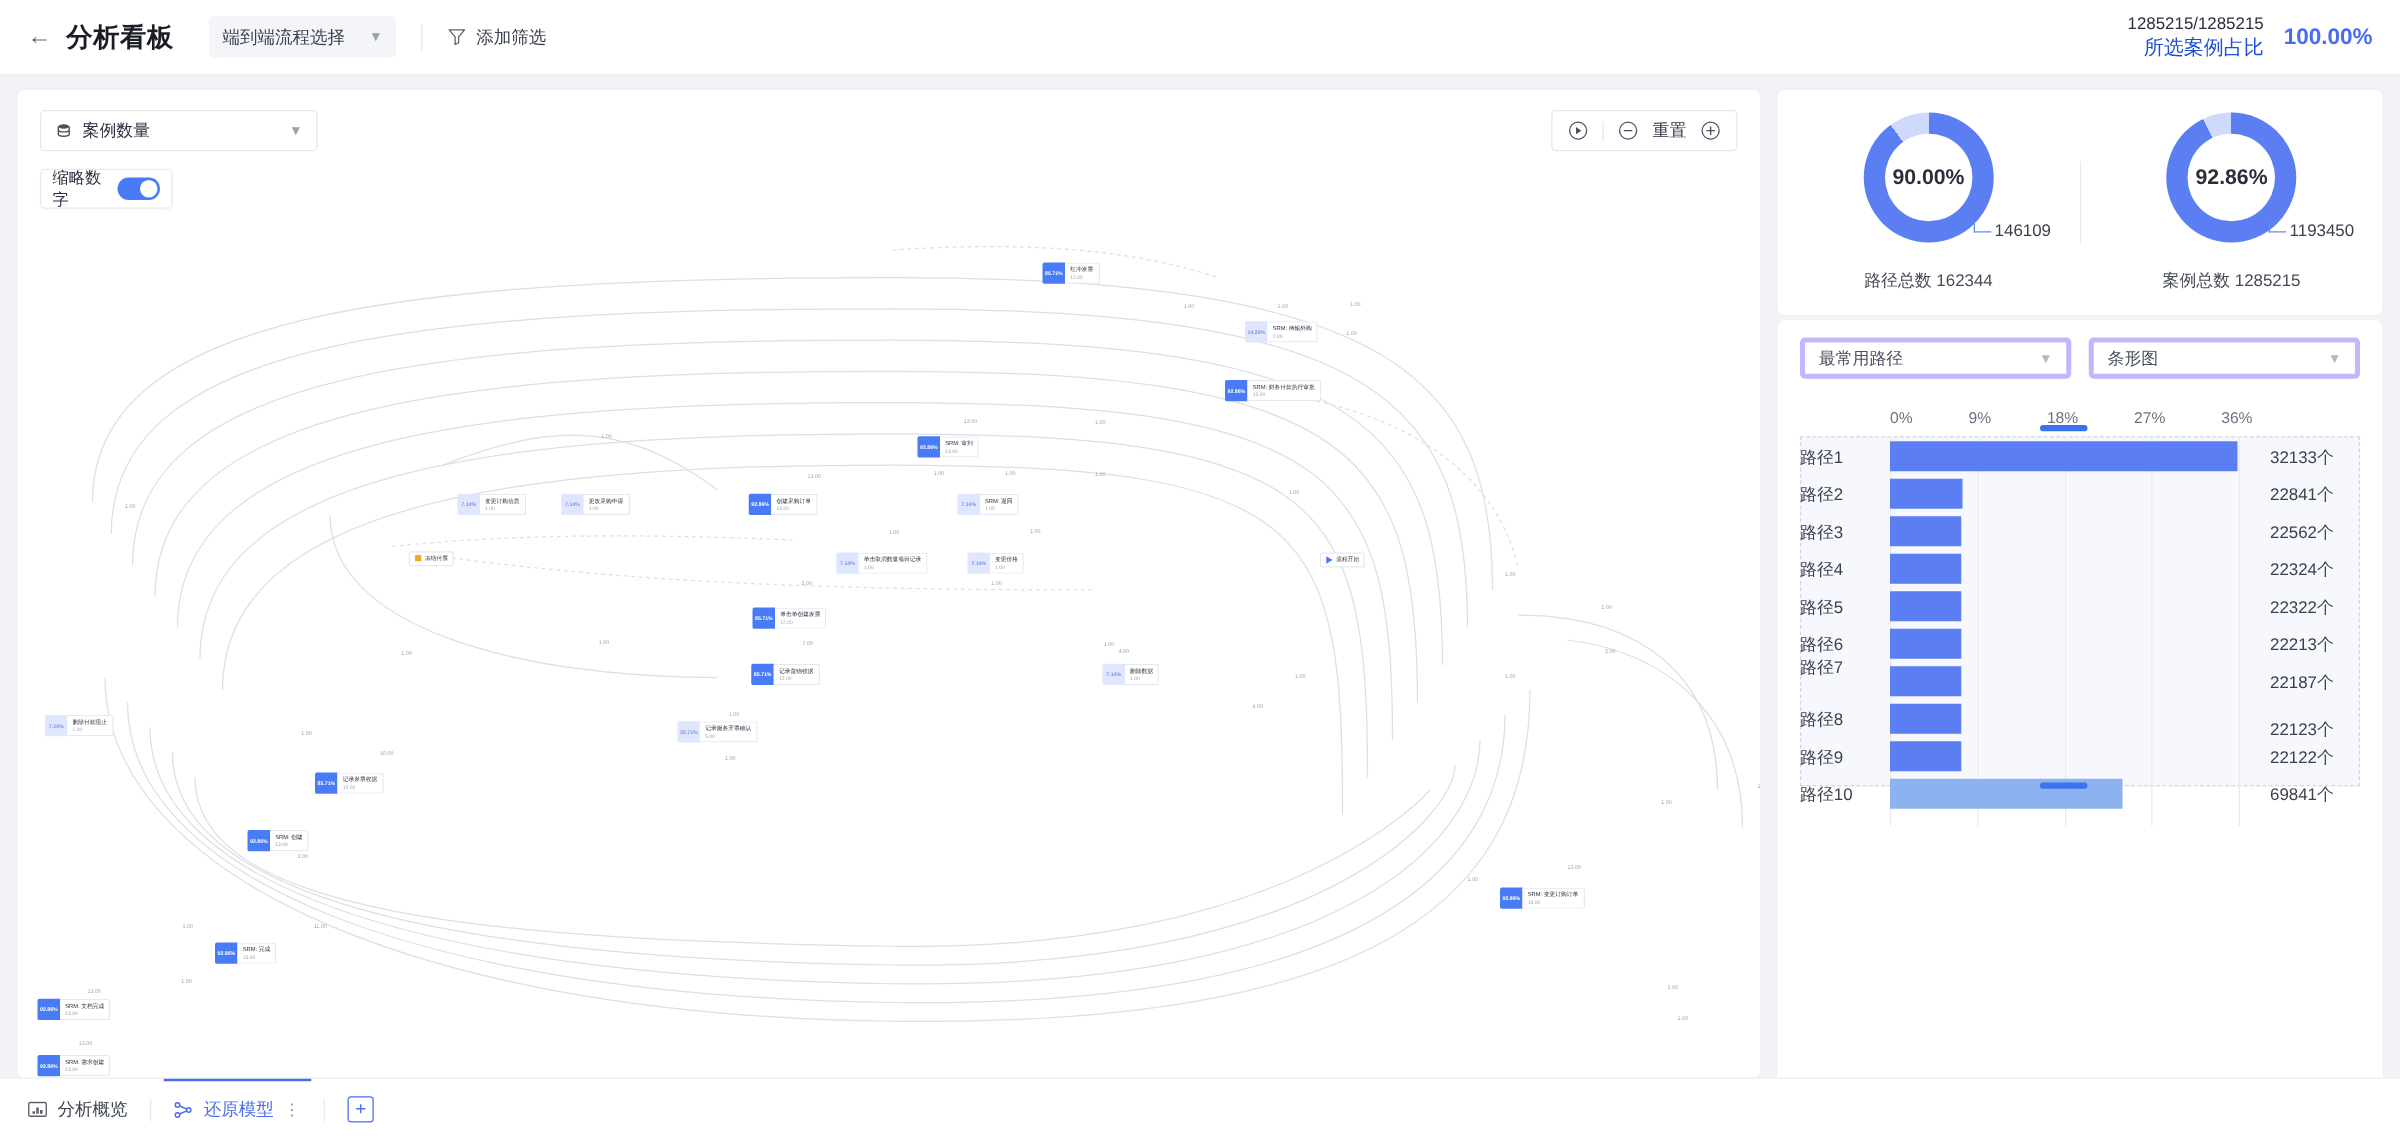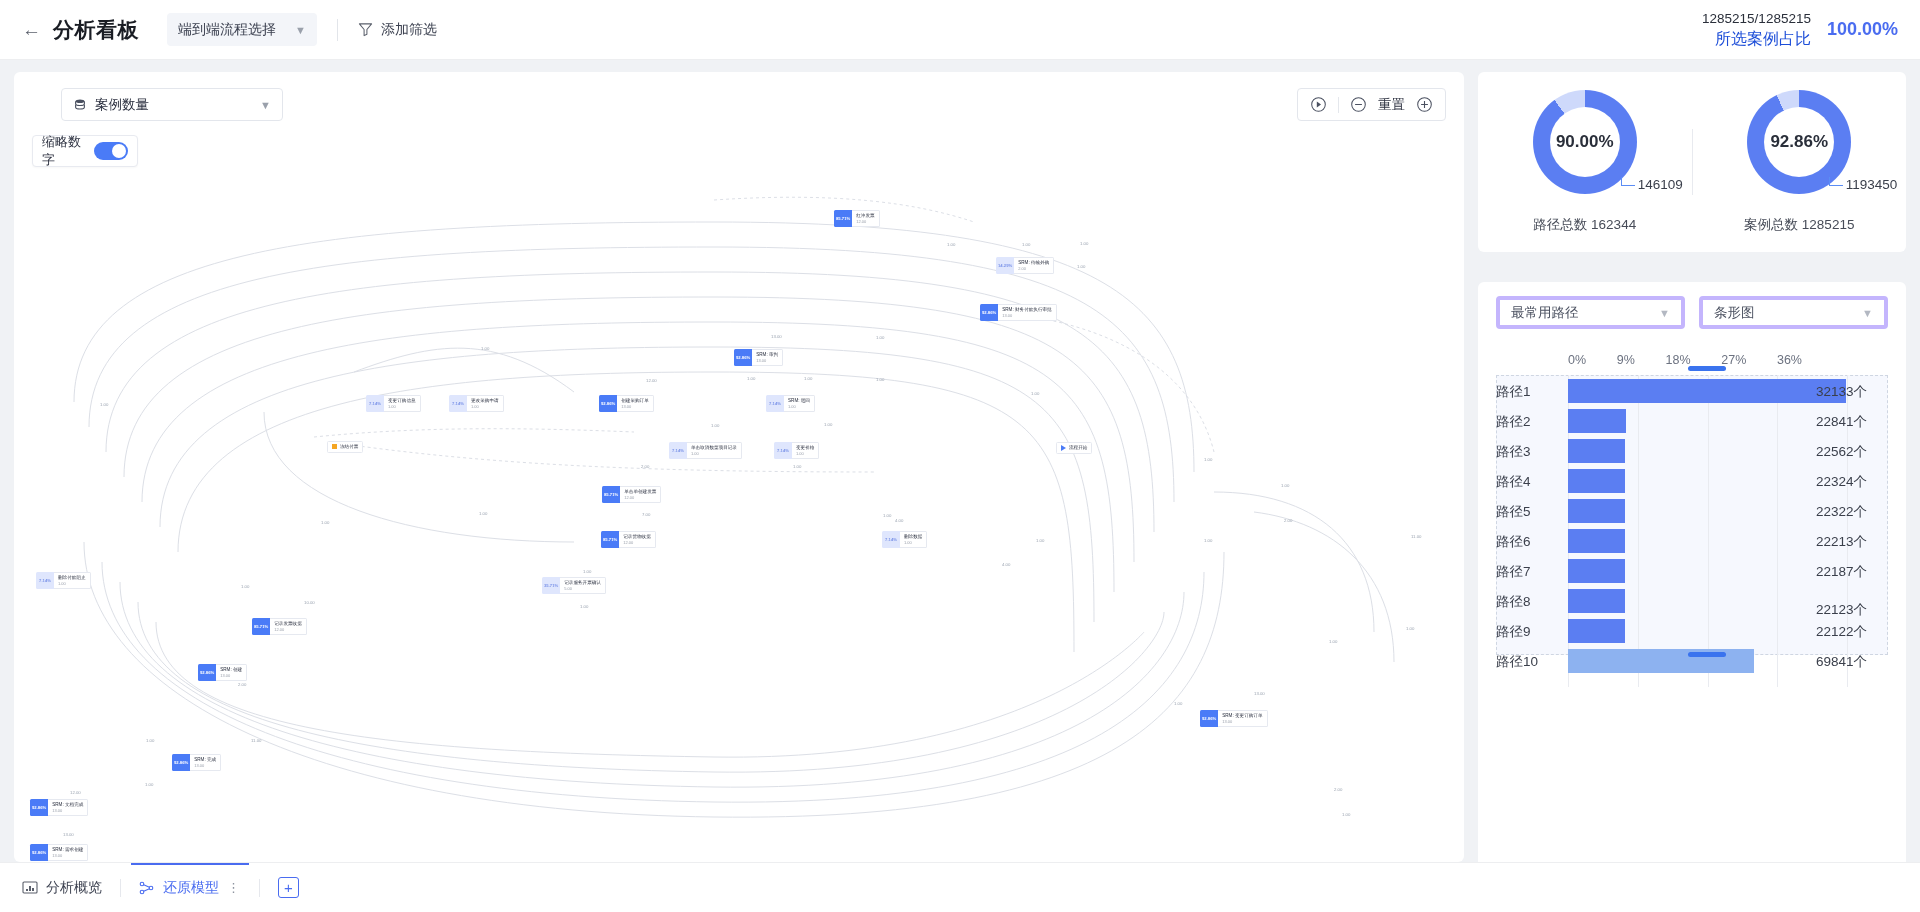--- a/index.html
+++ b/index.html
@@ -56,21 +56,21 @@
   
   .graph-panel {
     flex: 1; position: relative; overflow: hidden; height: 790px;
   }
   .graph-tools {
     position: absolute; left: 18px; top: 16px; z-index: 12;
   }
   .metric-select {
     width: 222px; height: 33px; border: 1px solid #e3e6ec; border-radius: 4px;
     display: flex; align-items: center; padding: 0 11px; gap: 8px;
-    font-size: 13.5px; color: #2c3140; background: #fff; cursor: pointer; margin-left: 29px;
+    font-size: 13.5px; color: #2c3140; background: #fff; cursor: pointer;
   }
   .metric-select .cd { margin-left: auto; color: #9aa0ab; font-size: 11px; }
   .db-icon { width: 14px; height: 14px; display: block; }
   .toggle-box {
     margin-top: 14px; width: 106px; height: 32px; border: 1px solid #e8eaf0;
     border-radius: 4px; background: #fff; display: flex; align-items: center;
     padding: 0 9px; gap: 8px; box-shadow: 0 1px 2px rgba(0,0,0,.03);
   }
   .toggle-box span { font-size: 13px; color: #2c3140; }
   .switch {
@@ -111,21 +111,21 @@
   .gnode .lab .t { color:#2b3040; font-size:4.6px; }
   .gnode .lab .v { color:#9aa0ab; font-size:4px; }
   .gnode.plain .lab { border-left:1px solid #e6e9f0; border-radius:1.5px; }
   .gnode .sq { width:5px;height:5px;background:#f5a623;margin-right:3px;align-self:center; }
   .gnode .tri { width:0;height:0;border-left:5px solid #4a7bf7;
                 border-top:3px solid transparent;border-bottom:3px solid transparent;
                 margin-right:3px;align-self:center; }
   .edge-label { position:absolute; font-size:4.3px; color:#9aa3b0; }
 
   
-  .right-col { width: 428px; display: flex; flex-direction: column; gap: 30px; }
+  .right-col { width: 484px; display: flex; flex-direction: column; gap: 4px; }
   .kpi-panel { height: 180px; display:flex; align-items:center; position:relative; }
   .kpi-half { flex:1; display:flex; flex-direction:column; align-items:center; }
   .kpi-sep { width:1px; height:66px; background:#e8eaef; }
   .donut { width: 104px; height: 104px; position: relative; }
   .donut .hole {
     position:absolute; inset: 17px; background:#fff; border-radius:50%;
     display:flex; align-items:center; justify-content:center;
     font-size: 17px; font-weight: 700; color:#2a2f3a;
   }
   .donut-cb {
@@ -622,21 +622,21 @@
             <div class="rowlabel" style="top: 128px;">路径5</div>
             <div class="barrow" style="top: 124px; width: 57.3728px;">
               <div class="bar"></div>
             </div>
             <div class="rowval" style="top: 128px;">22322个</div>
             <div class="rowlabel" style="top: 158px;">路径6</div>
             <div class="barrow" style="top: 154px; width: 57.3728px;">
               <div class="bar"></div>
             </div>
             <div class="rowval" style="top: 158px;">22213个</div>
-            <div class="rowlabel" style="top: 188px;">路径7</div>
+            <div class="rowlabel" style="top: 176px;">路径7</div>
             <div class="barrow" style="top: 184px; width: 57.3728px;">
               <div class="bar"></div>
             </div>
             <div class="rowval" style="top: 188px;">22187个</div>
             <div class="rowlabel" style="top: 218px;">路径8</div>
             <div class="barrow" style="top: 214px; width: 57.3728px;">
               <div class="bar"></div>
             </div>
             <div class="rowval" style="top: 226px;">22123个</div>
             <div class="rowlabel" style="top: 248px;">路径9</div>

